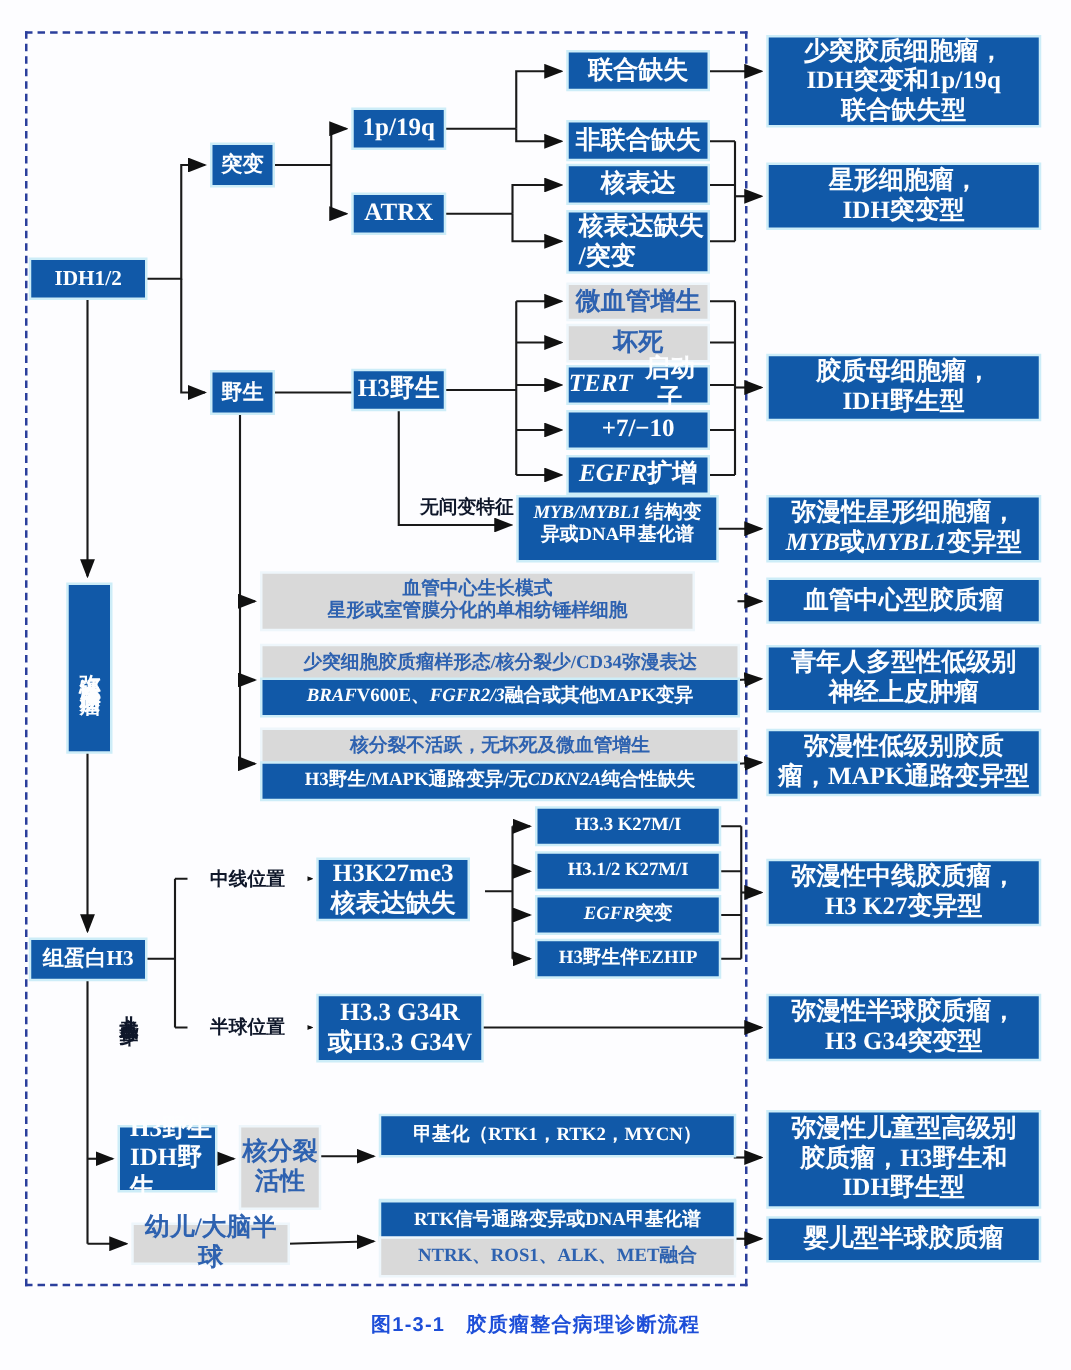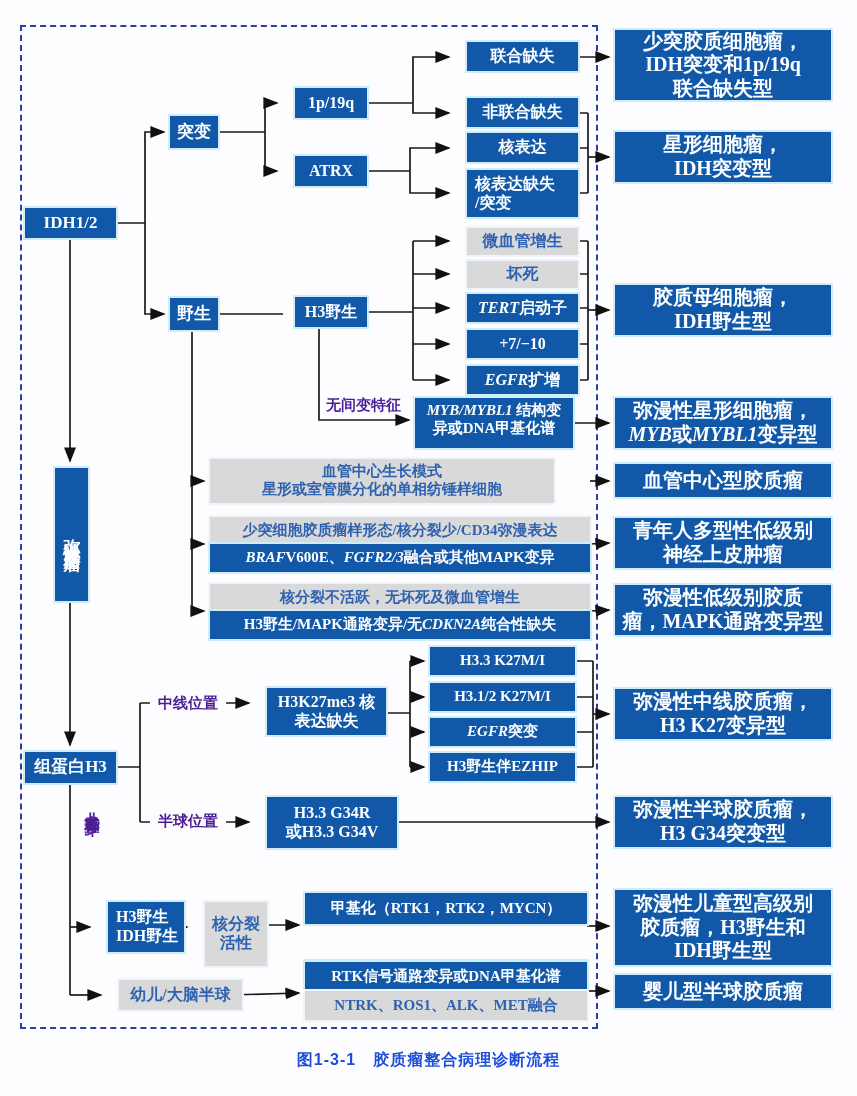--- a/index.html
+++ b/index.html
@@ -6,24 +6,24 @@
   #canvas{position:relative;width:857px;height:1096px;background:#fdfdff;overflow:hidden;
           font-family:"Liberation Serif","DejaVu Serif",serif;}
   #frame{position:absolute;left:20px;top:25px;width:578px;height:1004px;
          border:2px dashed #2b3f9c;box-sizing:border-box;}
   #wires{position:absolute;left:0;top:0;width:857px;height:1096px;}
   .bx{position:absolute;box-sizing:border-box;display:flex;flex-direction:column;
       align-items:center;justify-content:center;text-align:center;
       font-weight:bold;line-height:1.18;white-space:pre-line;}
   .blue{background:#1159a8;color:#fdfeff;box-shadow:0 0 0 2px #cdedf8;}
   .gray{background:#d9d9d9;color:#2e62b0;box-shadow:0 0 0 2px #eef6fb;}
-  .f16{font-size:16px;margin-left:12px;} .f15{font-size:15px;} .f17{font-size:17px;}
+  .f16{font-size:20px;} .f15{font-size:15px;} .f17{font-size:17px;}
   .leftal{align-items:flex-start;text-align:left;padding-left:8px;}
-  .lbl{position:absolute;color:#4c1d95;font-weight:bold;font-size:15px;
-       background:#fdfdff;padding:0 8px;white-space:nowrap;}
+  .lbl{position:absolute;color:#0f172a;font-weight:bold;font-size:15px;
+       background:#fdfdff;padding:0 18px;white-space:nowrap;}
   .vert{writing-mode:vertical-rl;text-orientation:upright;letter-spacing:2px;}
   .it{font-style:italic;}
   .row{display:flex;width:100%;height:100%;align-items:center;}
   .cellL{flex:1.95;display:flex;justify-content:space-around;align-items:center;}
   .cellR{flex:1;display:flex;justify-content:center;align-items:center;
          border-left:2px solid #ffffff;height:100%;}
   #caption{position:absolute;left:0;top:1050px;width:857px;text-align:center;
            font-family:"Liberation Sans","DejaVu Sans",sans-serif;
            font-weight:bold;font-size:16px;color:#1d4ed8;letter-spacing:1px;}
   .outc{font-size:20px;}

